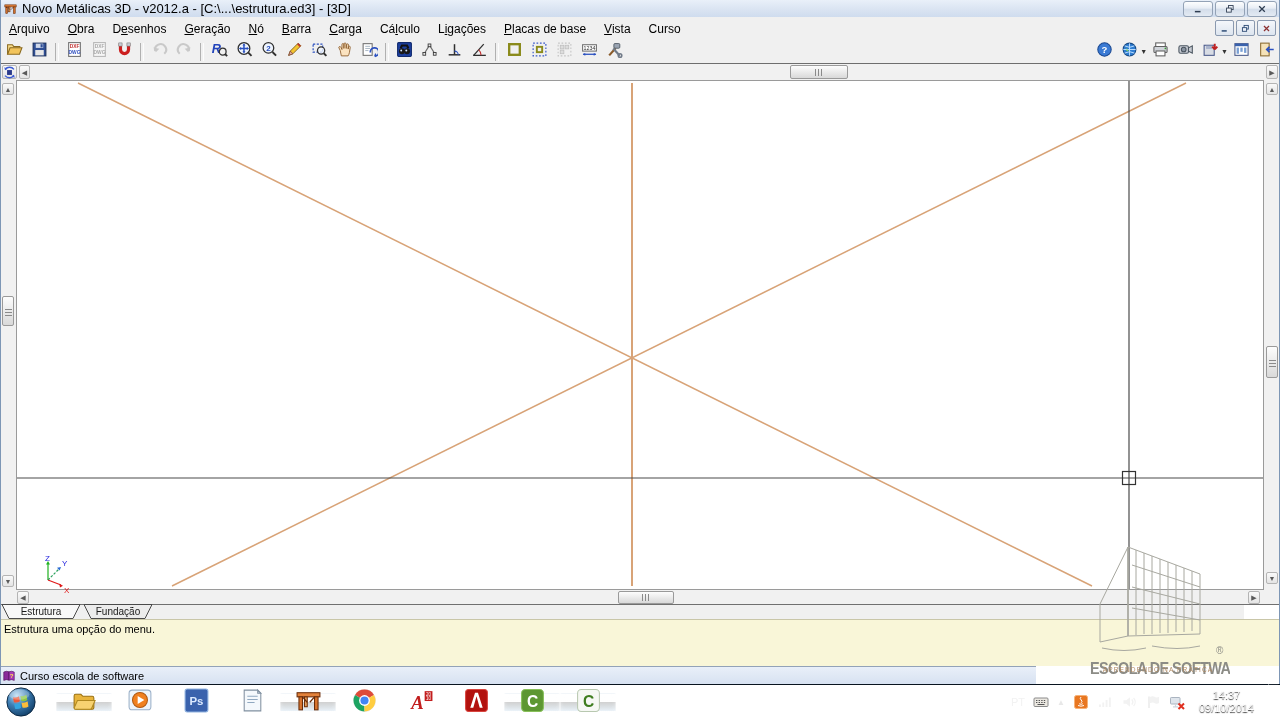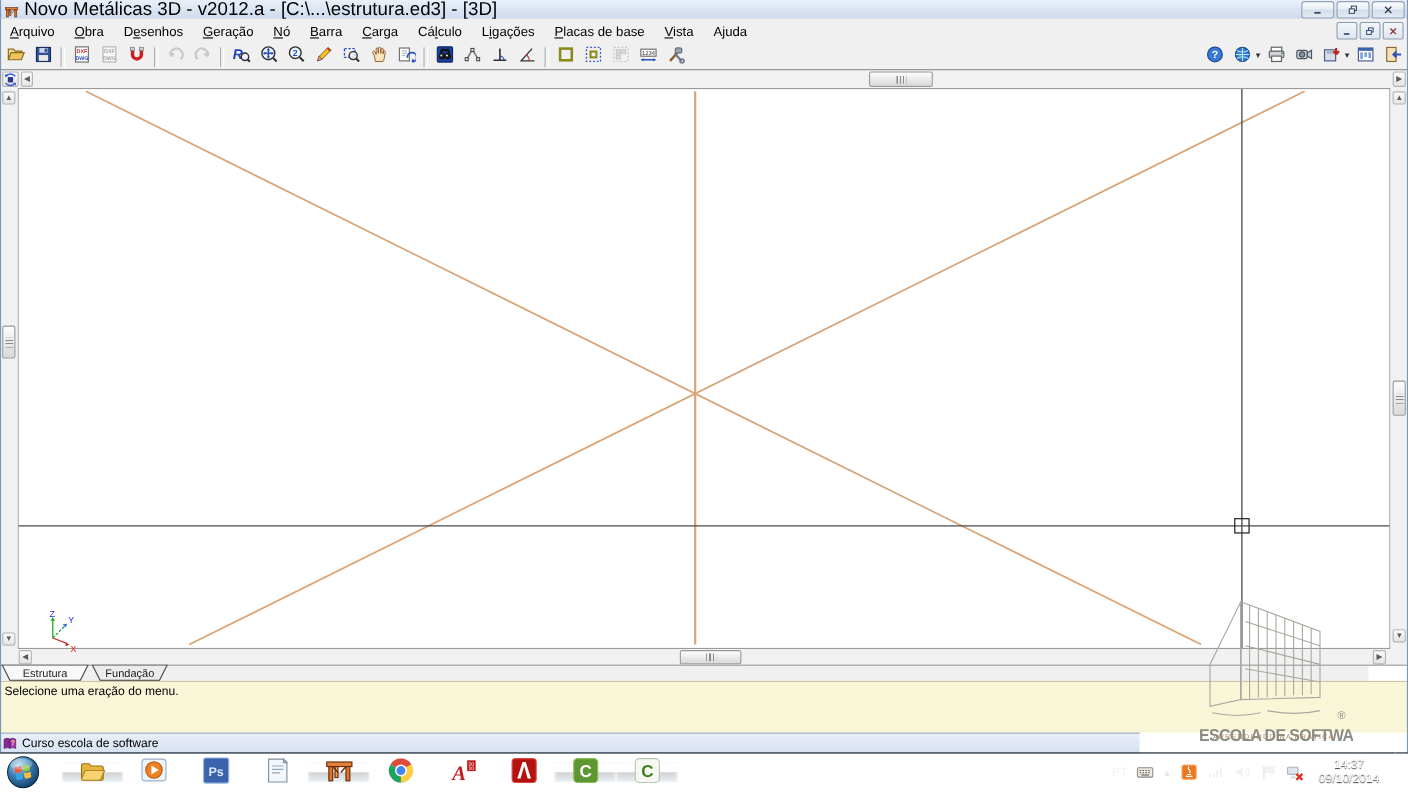--- a/index.html
+++ b/index.html
@@ -5,21 +5,21 @@
   html,body{margin:0;padding:0;}
   body{
     width:1280px;height:720px;position:relative;overflow:hidden;
     font-family:"Liberation Sans",sans-serif;background:#fff;color:#000;
   }
   
   .frame-edge{position:absolute;top:0;width:1px;height:684px;background:#7d96b5;z-index:50;}
   
   .titlebar{position:absolute;left:0;top:0;width:1280px;height:17px;
     background:linear-gradient(180deg,#e9f0f9 0%,#dae4f2 55%,#cfdcee 100%);
-    border-bottom:1px solid #b7c2d3;display:flex;align-items:center;font-size:17px;}
+    border-bottom:1px solid #b7c2d3;display:flex;align-items:center;font-size:13px;}
   .titlebar .app-icon{width:13px;height:13px;margin:0 5px 0 4px;flex:0 0 auto;}
   .win-controls{position:absolute;right:3px;top:1px;display:flex;gap:2px;}
   .win-btn{width:28px;height:14px;border:1px solid #93a2b6;border-radius:3px;
     background:linear-gradient(180deg,#fdfefe,#e7edf5 45%,#d3ddea 50%,#e3eaf3);
     display:flex;align-items:center;justify-content:center;color:#2d3c50;}
   .win-btn svg{width:10px;height:10px;}
   
   .menubar{position:absolute;left:0;top:17px;width:1280px;height:23px;background:#f0f0f0;
     display:flex;align-items:center;font-size:12px;}
   .menu-item{padding:3px 9px;cursor:default;}
@@ -125,21 +125,21 @@
       <span class="menu-item"><u>O</u>bra</span>
       <span class="menu-item">D<u>e</u>senhos</span>
       <span class="menu-item"><u>G</u>eração</span>
       <span class="menu-item"><u>N</u>ó</span>
       <span class="menu-item"><u>B</u>arra</span>
       <span class="menu-item"><u>C</u>arga</span>
       <span class="menu-item">Cá<u>l</u>culo</span>
       <span class="menu-item">L<u>i</u>gações</span>
       <span class="menu-item"><u>P</u>lacas de base</span>
       <span class="menu-item"><u>V</u>ista</span>
-      <span class="menu-item">Ajuda</span>
+      <span class="menu-item">Curso</span>
     </div>
   <div class="mdi-controls">
     <div class="mdi-btn">
         <svg viewBox="0 0 16 16">
           <rect x="3" y="11" width="9" height="2.6" fill="currentColor"></rect>
         </svg>
       </div>
     <div class="mdi-btn">
         <svg viewBox="0 0 16 16">
           <rect x="5.5" y="2.5" width="7.5" height="6.5" fill="none" stroke="currentColor" stroke-width="1.6"></rect>
@@ -454,21 +454,21 @@
       <text x="41" y="11" font-size="10" text-anchor="middle" fill="#1a1a1a">Estrutura</text>
     </g>
     <g>
       <polygon points="84,0.5 152,0.5 145,14.5 91,14.5" fill="#ececec" stroke="#4a4a4a" stroke-width="1"></polygon>
       <text x="118" y="11" font-size="10" text-anchor="middle" fill="#1a1a1a">Fundação</text>
     </g>
   </svg>
 </div>
 
 <div class="msgbar">
-  <span>Selecione uma eração do menu.</span>
+  <span>Estrutura uma opção do menu.</span>
 </div>
 
 <div class="coursebar">
   <svg viewBox="0 0 16 16">
     <path d="M2 3.5 Q5 1.8 8 3.2 L8 12.8 Q5 11.4 2 13 Z" fill="#8a2a9a" stroke="#4a1055" stroke-width=".7"></path>
     <path d="M14 3.5 Q11 1.8 8 3.2 L8 12.8 Q11 11.4 14 13 Z" fill="#a83ab8" stroke="#4a1055" stroke-width=".7"></path>
     <text x="11" y="9.8" font-size="7" font-weight="bold" fill="#ffe24a" text-anchor="middle">?</text>
   </svg>
   <span>Curso escola de software</span>
 </div>

